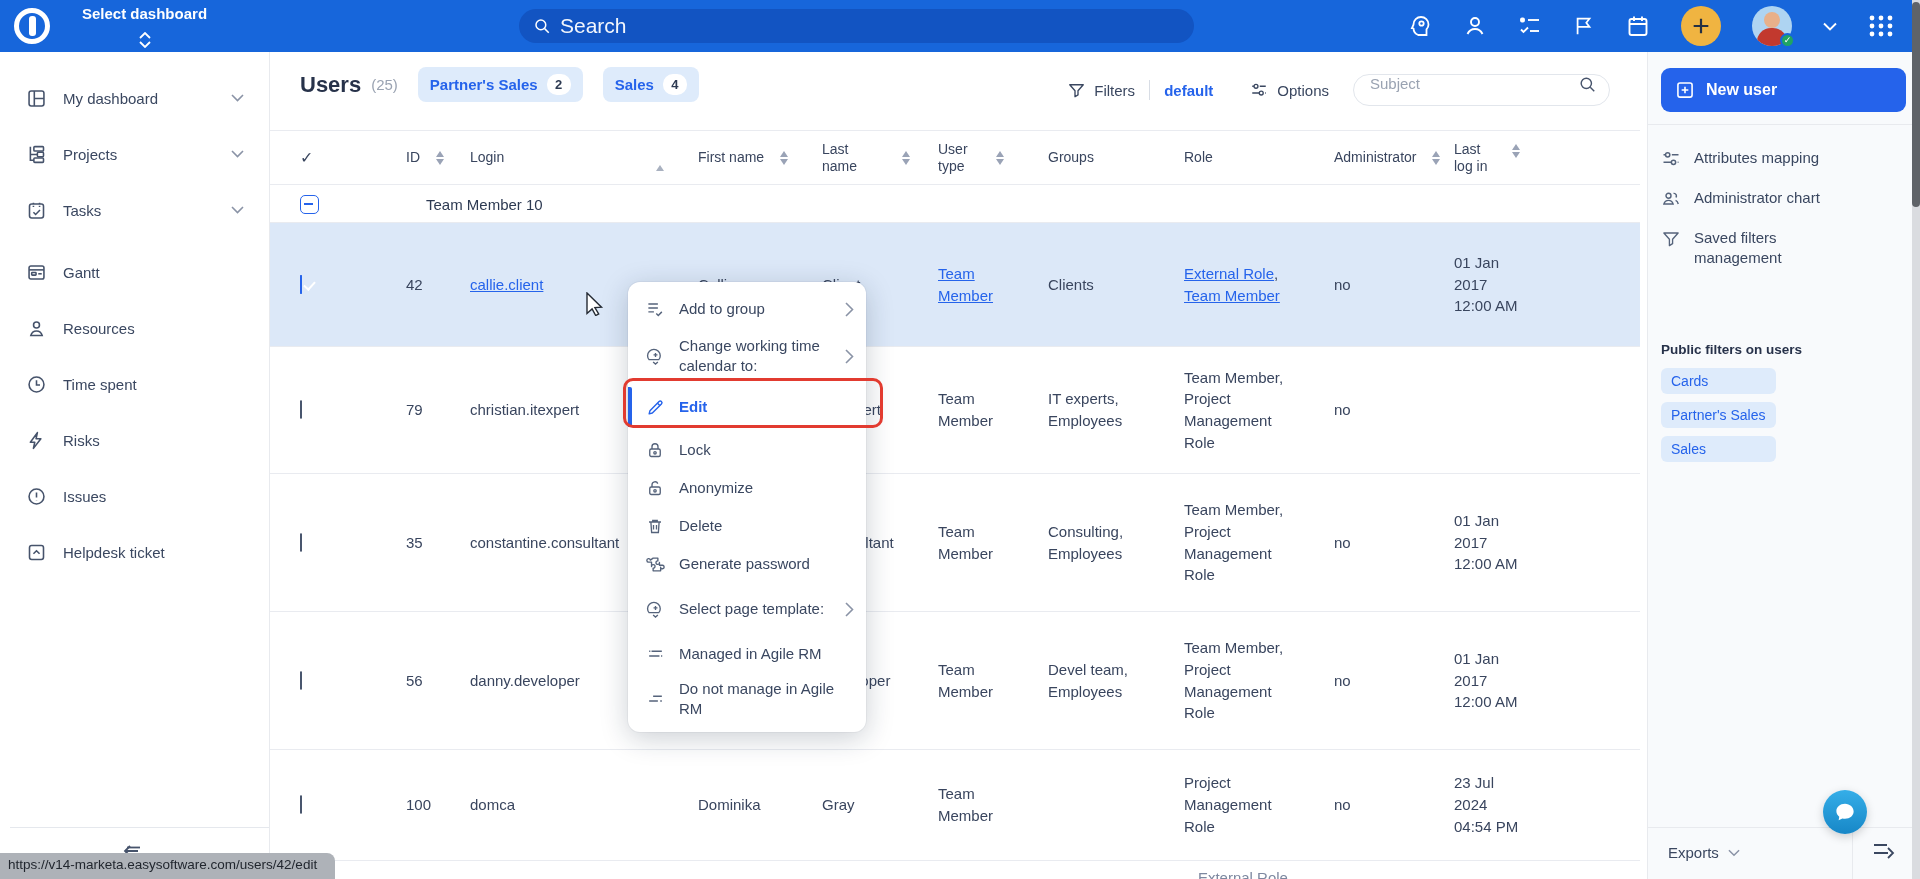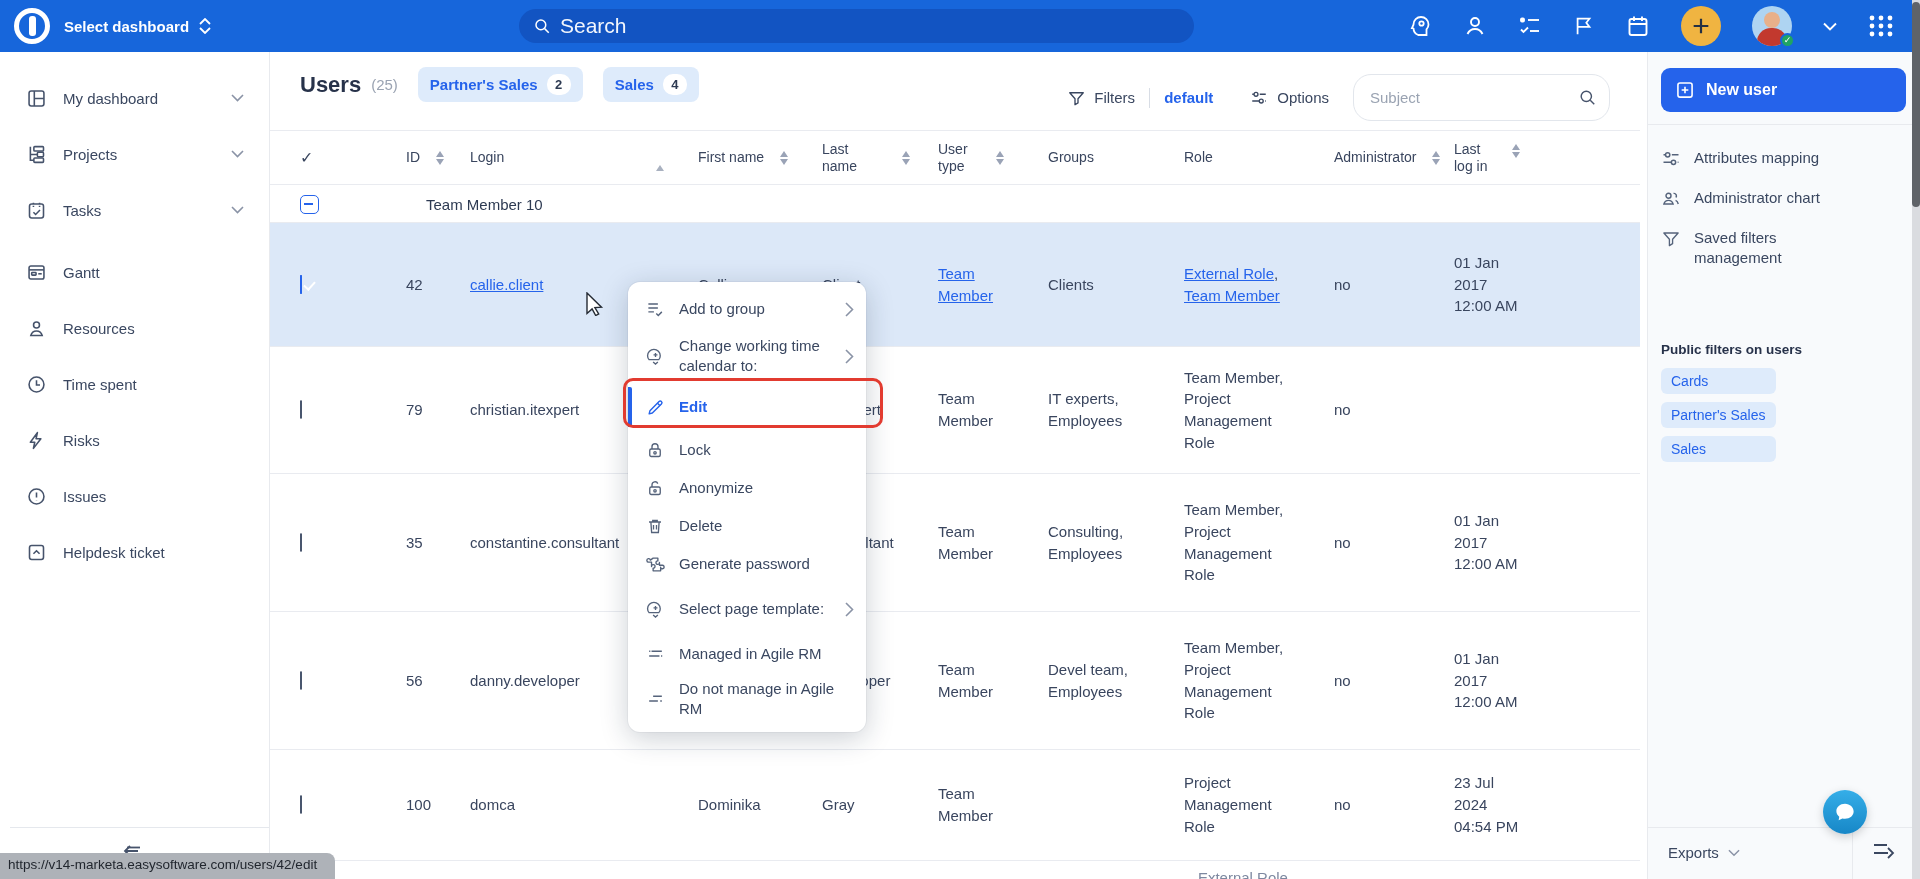--- a/index.html
+++ b/index.html
@@ -4,21 +4,21 @@
 <style>
   * { margin:0; padding:0; box-sizing:border-box; }
   html,body { width:1920px; height:879px; overflow:hidden; background:#fff;
     font-family:"Liberation Sans", sans-serif; color:#313D55; }
 
   
   .topbar { position:absolute; left:0; top:0; width:1920px; height:52px; background:#1766DB; display:flex; align-items:center; z-index:30; }
   .logo-wrap { width:64px; display:flex; justify-content:center; }
   .logo { width:36px; height:36px; border:5px solid #fff; border-radius:50%; position:relative; }
   .logo::after { content:""; position:absolute; left:10px; top:3px; width:7px; height:20px; background:#fff; border-radius:3px; }
-  .dash-select { display:flex; align-items:center; gap:10px; color:#fff; font-size:15px; font-weight:700; cursor:pointer; }
+  .dash-select { display:flex; align-items:center; gap:10px; color:#fff; font-size:15px; font-weight:700; margin-left:18px; cursor:pointer;flex-direction:column; }
   .updown { display:flex; flex-direction:column; gap:2px; }
   .updown svg { display:block; }
   .search-pill { position:absolute; left:519px; top:9px; width:675px; height:34px; background:#1254C2; border-radius:17px; display:flex; align-items:center; padding:0 14px; gap:9px; }
   .search-pill input { background:transparent; border:none; outline:none; color:#fff; font-size:21px; font-family:inherit; width:100%; }
   .search-pill input::placeholder { color:rgba(255,255,255,.95); }
   .tb-icons { position:absolute; right:26px; top:0; height:52px; display:flex; align-items:center; gap:31px; }
   .tb-ic { color:#fff; display:flex; align-items:center; cursor:pointer; }
   .plus-btn { width:40px; height:40px; border-radius:50%; background:#F0B441; display:flex; align-items:center; justify-content:center; color:#243044; cursor:pointer; }
   .avatar { width:40px; height:40px; border-radius:50%; background:#AED4F2; position:relative; overflow:visible; cursor:pointer; }
   .avatar .ph { position:absolute; inset:0; border-radius:50%; overflow:hidden; }
@@ -45,21 +45,21 @@
   .page-title { font-size:22px; font-weight:700; color:#27324A; }
   .page-count { font-size:15px; color:#9AA3B2; margin-left:2px; }
   .chip { display:flex; align-items:center; gap:9px; background:#DEEBFB; border-radius:8px; padding:7px 12px; margin-left:12px; cursor:pointer; }
   .chip .cl { color:#2563EB; font-size:15px; font-weight:700; }
   .chip .cn { background:#fff; border-radius:10px; min-width:24px; height:21px; display:flex; align-items:center; justify-content:center; font-size:13px; font-weight:700; color:#2D3A52; padding:0 6px; }
   .toolbar { position:absolute; right:37px; top:22px; display:flex; align-items:center; }
   .tool-link { display:flex; align-items:center; gap:8px; color:#3A4760; font-size:15px; cursor:pointer; }
   .tool-sep { width:1px; height:20px; background:#D8DDE5; margin:0 14px; }
   .tool-default { color:#2563EB; font-weight:700; font-size:15px; cursor:pointer; }
   .tool-options { margin-left:36px; }
-  .subject-box { margin-left:24px; width:257px; height:47px; border:1px solid #E2E6EC; border-radius:18px; display:flex; align-items:center; padding:0 12px 0 16px;gap:40px; }
+  .subject-box { margin-left:24px; width:257px; height:32px; border:1px solid #E2E6EC; border-radius:18px; display:flex; align-items:flex-start; padding:0 12px 0 16px;gap:40px; }
   .subject-box input { border:none; outline:none; font-size:15px; color:#313D55; width:100%; font-family:inherit; }
   .subject-box input::placeholder { color:#9AA3B2; }
   .subject-box .ic { color:#46536B; display:flex; }
 
   
   .utable { position:absolute; left:0; top:78px; width:1370px; }
   .trow { display:grid; grid-template-columns:116px 64px 228px 124px 116px 110px 136px 150px 120px 96px 1fr; align-items:center; border-bottom:1px solid #E9EBF0; background:#fff; }
   .trow > div { padding:10px 8px 10px 20px; font-size:15px; color:#39455E; line-height:1.45; }
   .thead { border-top:1px solid #E9EBF0; height:55px; }
   .thead > div { font-size:14px; color:#39455E; display:flex; align-items:center; gap:16px; line-height:1.2; }

